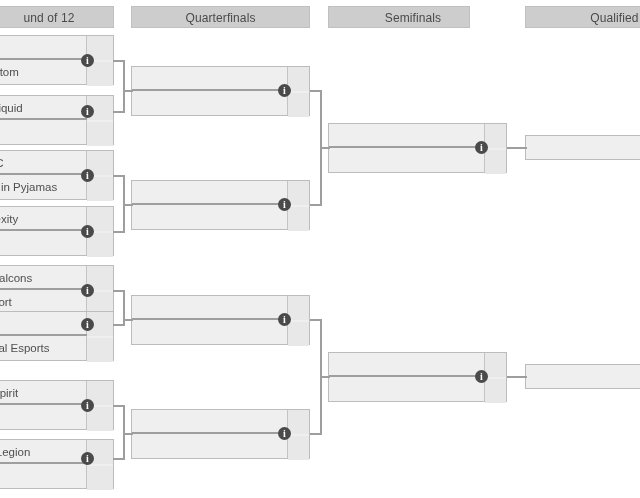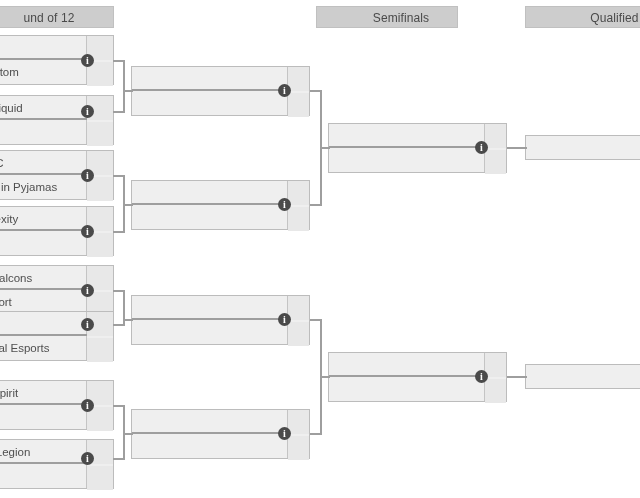--- a/index.html
+++ b/index.html
@@ -110,21 +110,24 @@
   .conn.v { width: 2px; }
 </style>
 </head>
 <body>
 
 <div id="bracket">
 
   <div class="round-header" style="left:-16px; top:6px; width:130px;">
     <span>und of 12</span>
   </div>
-  <div class="round-header" style="left:316px; top:6px; width:142px;padding-left:28px;">
+  <div class="round-header" style="left:131px; top:6px; width:179px;">
+    <span>Quarterfinals</span>
+  </div>
+  <div class="round-header" style="left:328px; top:6px; width:142px;padding-left:28px;">
     <span>Semifinals</span>
   </div>
   <div class="round-header" style="left:525px; top:6px; width:179px;">
     <span>Qualified</span>
   </div>
 
   <div class="conn h" style="left:113px; top:60px;  width:12px;"></div>
   <div class="conn v" style="left:123px; top:60px;  height:53px;"></div>
   <div class="conn h" style="left:113px; top:111px; width:12px;"></div>
   <div class="conn h" style="left:123px; top:90px;  width:10px;"></div>

